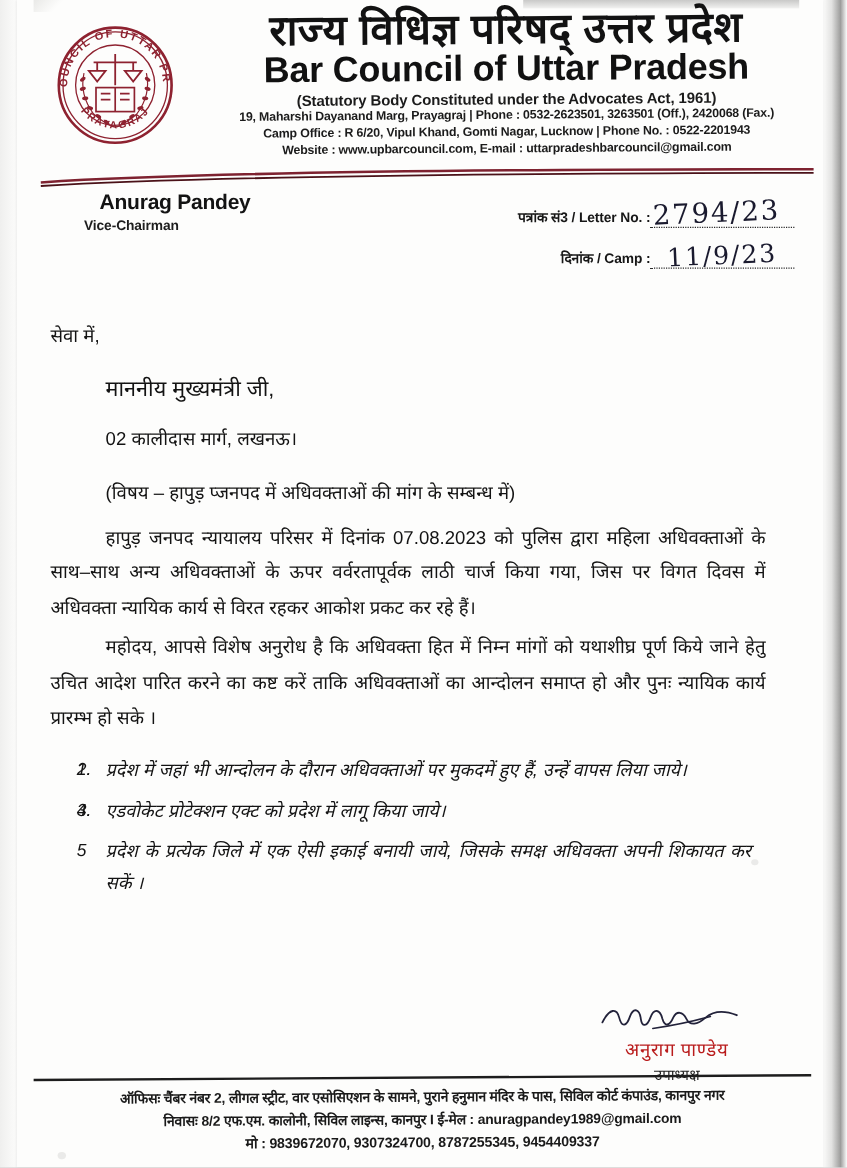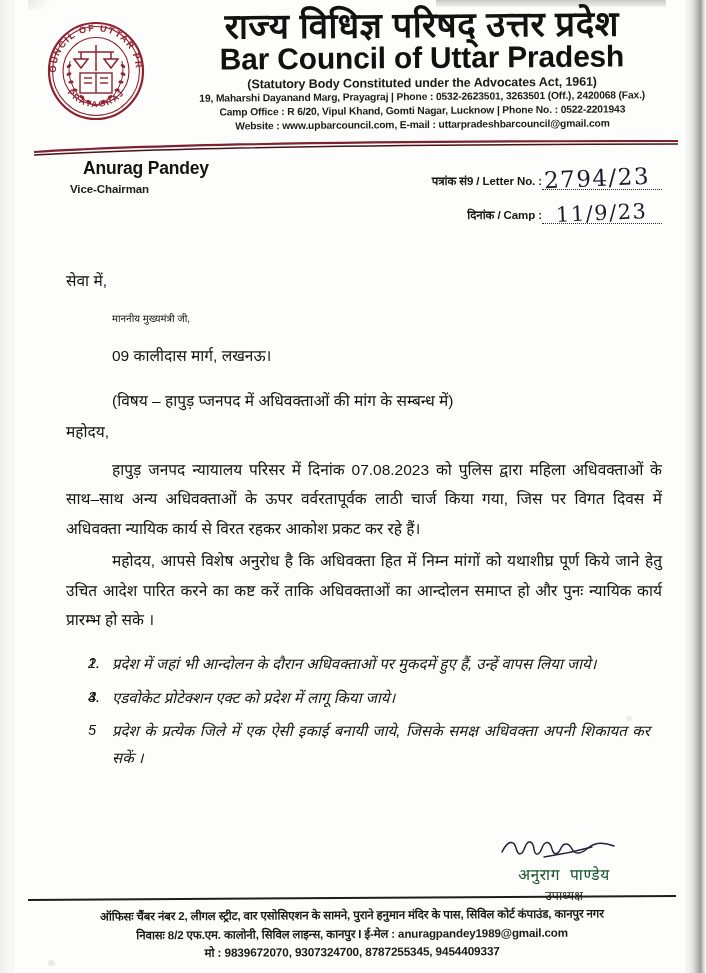--- a/index.html
+++ b/index.html
@@ -189,34 +189,34 @@
     color: #1a1a2e;
     letter-spacing: 1.5px;
     transform: rotate(-2.5deg);
     white-space: nowrap;
   }
   .ref-row.date .handwritten { left: 14px; font-size: 21px; }
 
   
   .body {
     position: absolute;
-    left: 52px;
+    left: 28px;
     top: 272px;
     width: 600px;
     color: #131313;
   }
   .hn {
     font-family: "Liberation Sans", "DejaVu Sans", sans-serif;
   }
   .to-line {
     font-size: 15.5px;
     line-height: 1.2;
   }
   .to-name {
-    font-size: 10px;
+    font-size: 18px;
     margin-top: 20px;
     margin-left: 46px;
   }
   .to-addr {
     font-size: 15.5px;
     margin-top: 19px;
     margin-left: 46px;
   }
   .subject {
     font-size: 15.5px;
@@ -272,23 +272,23 @@
     top: 836px;
     width: 200px;
     text-align: center;
   }
   .sig-scribble {
     height: 26px;
     margin-bottom: 1px;
   }
   .sig-scribble svg { display: block; margin: 0 auto; }
   .sig-name {
-    font-family: Liberation Mono, monospace;
-    font-size: 15.5px;
-    color: #14532d;
+    font-family: Liberation Serif, serif;
+    font-size: 15.5px;
+    color: #b91c1c;
     letter-spacing: .6px;
   }
   .sig-role {
     font-family: "Liberation Sans", "DejaVu Sans", sans-serif;
     font-size: 12.5px;
     color: #1b1b1b;
     margin-top: 2px;
   }
 
   
@@ -418,39 +418,38 @@
       </div>
     </div>
 
     <div class="sender">
       <div class="sender-name">Anurag Pandey</div>
       <div class="sender-role">Vice-Chairman</div>
     </div>
 
     <div class="refblock">
       <div class="ref-row">
-        <span class="ref-label">पत्रांक सं9 / Letter No. :</span>
+        <span class="ref-label">पत्रांक सं3 / Letter No. :</span>
         <span class="ref-dots">
           <span class="handwritten">2794/23</span>
         </span>
       </div>
       <div class="ref-row date">
         <span class="ref-label">दिनांक / Camp :</span>
         <span class="ref-dots">
           <span class="handwritten">11/9/23</span>
         </span>
       </div>
     </div>
 
     <div class="body">
       <div class="to-line hn">सेवा में,</div>
       <div class="to-name hn">माननीय मुख्यमंत्री जी,</div>
-      <div class="to-addr hn">09 कालीदास मार्ग, लखनऊ।</div>
+      <div class="to-addr hn">02 कालीदास मार्ग, लखनऊ।</div>
       <div class="subject hn">(विषय – हापुड़ प्जनपद में अधिवक्ताओं की मांग के सम्बन्ध में)</div>
-      <div class="salutation hn">महोदय,</div>
 
       <div class="para hn">हापुड़ जनपद न्यायालय परिसर में दिनांक 07.08.2023 को पुलिस द्वारा महिला अधिवक्ताओं के साथ–साथ अन्य अधिवक्ताओं के ऊपर वर्वरतापूर्वक लाठी चार्ज किया गया, जिस पर विगत दिवस में अधिवक्ता न्यायिक कार्य से विरत रहकर आकोश प्रकट कर रहे हैं।</div>
       <div class="para para2 hn">महोदय, आपसे विशेष अनुरोध है कि अधिवक्ता हित में निम्न मांगों को यथाशीघ्र पूर्ण किये जाने हेतु उचित आदेश पारित करने का कष्ट करें ताकि अधिवक्ताओं का आन्दोलन समाप्त हो और पुनः न्यायिक कार्य प्रारम्भ हो सके ।</div>
 
       <ol class="demands">
         <li>
           <span class="num">1.</span>
         </li>
         <li>
           <span class="num">2.</span>

